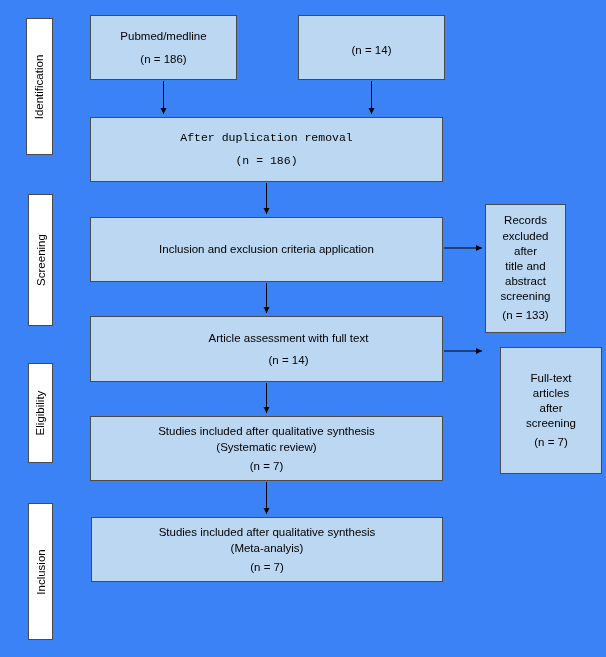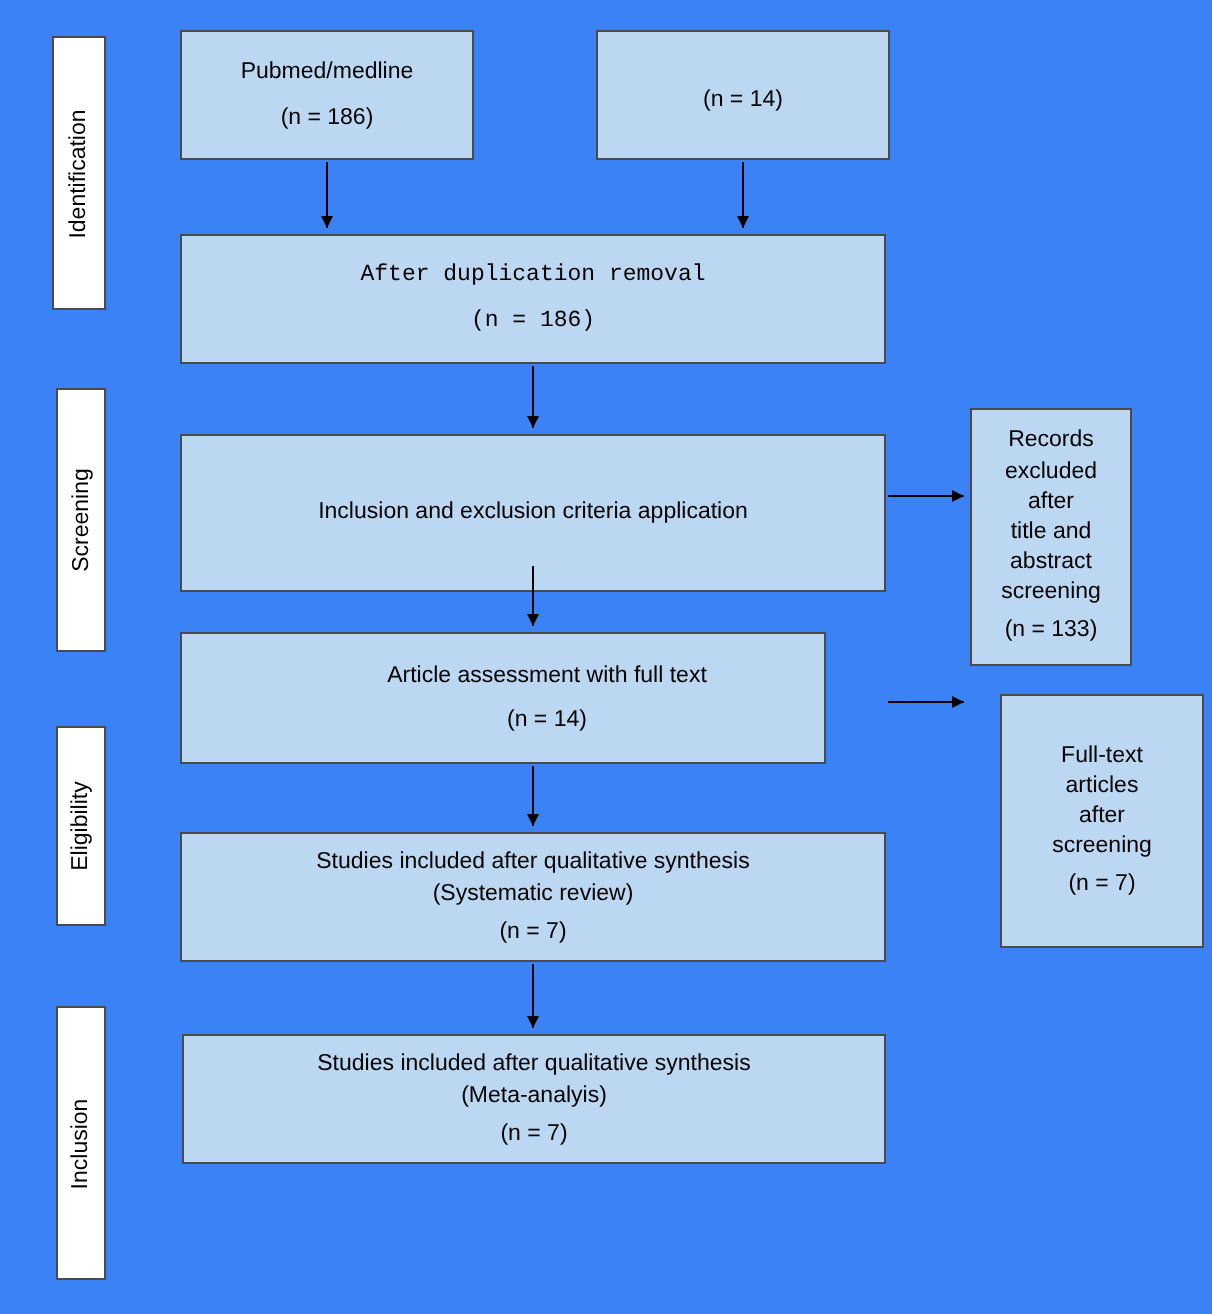--- a/index.html
+++ b/index.html
@@ -83,25 +83,25 @@
   </div>
   <div class="box" style="left:298px; top:15px; width:147px; height:65px;">
     <div class="box-count">(n = 14)</div>
   </div>
 
   <div class="box" style="left:90px; top:117px; width:353px; height:65px;font-family:Liberation Mono, monospace;">
     <div class="box-text">After duplication removal</div>
     <div class="box-count">(n = 186)</div>
   </div>
 
-  <div class="box" style="left:90px; top:217px; width:353px; height:79px;">
+  <div class="box" style="left:90px; top:217px; width:353px; height:65px;">
     <div class="box-text">Inclusion and exclusion criteria application</div>
   </div>
 
-  <div class="box" style="left:90px; top:316px; width:323px; height:66px;padding-left:44px;">
+  <div class="box" style="left:90px; top:316px; width:353px; height:66px;padding-left:44px;">
     <div class="box-text">Article assessment with full text</div>
     <div class="box-count">(n = 14)</div>
   </div>
 
   <div class="box" style="left:90px; top:416px; width:353px; height:65px;">
     <div class="box-text">Studies included after qualitative synthesis
 (Systematic review)</div>
     <div class="box-count" style="margin-top:2px;">(n = 7)</div>
   </div>
 

